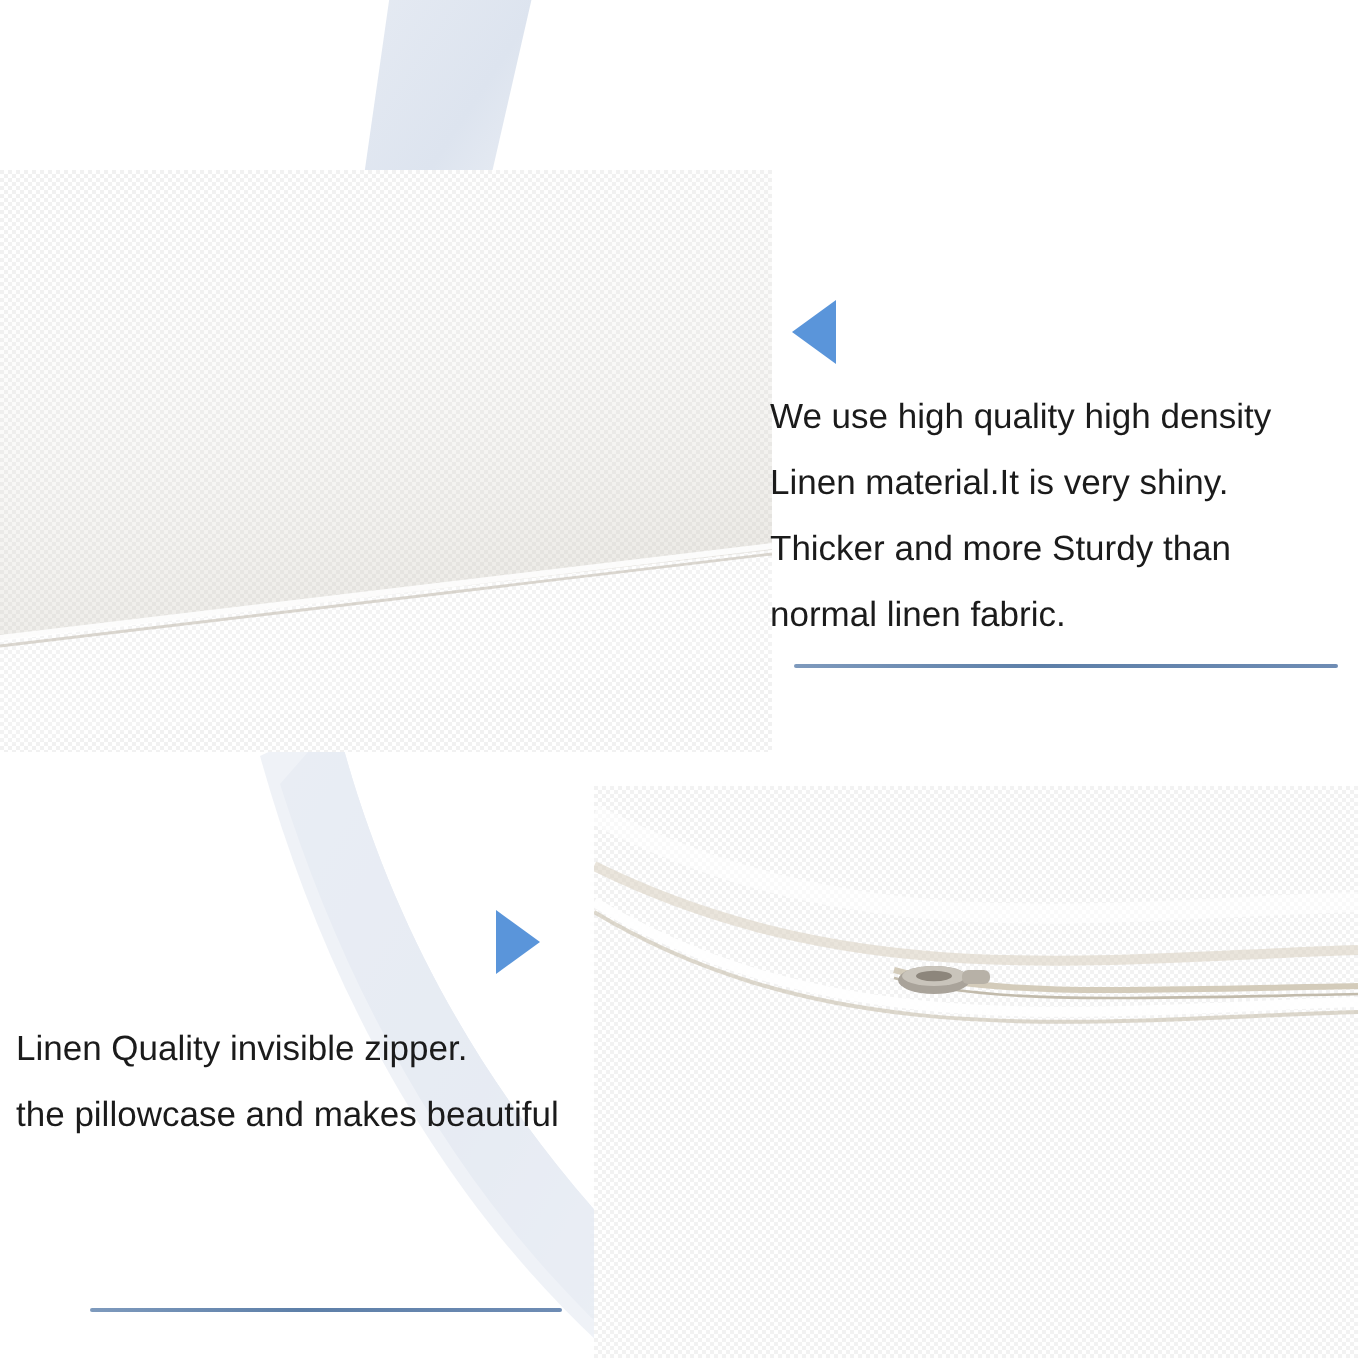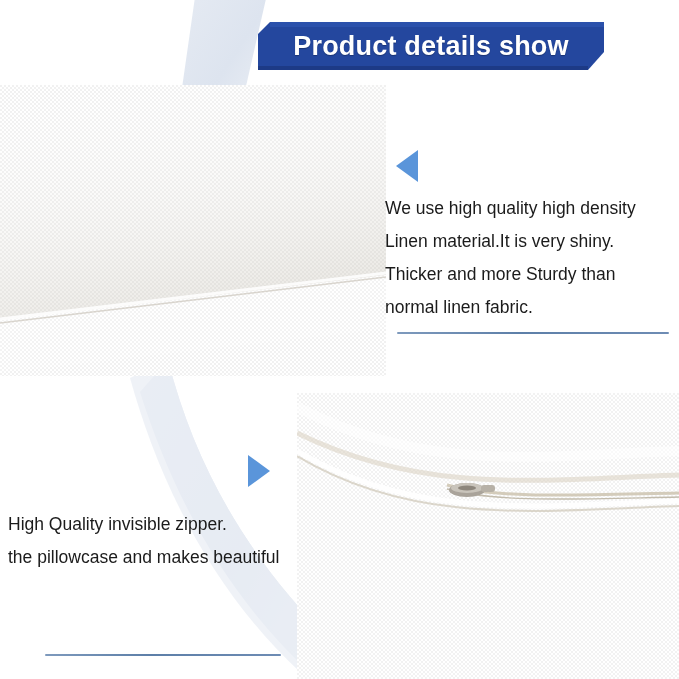--- a/index.html
+++ b/index.html
@@ -64,28 +64,20 @@
         <stop offset="100%" stop-color="#eef1f6"></stop>
       </linearGradient>
     </defs>
 
     <path d="M 196 -10 L 268 -10 L 236 130 L 176 130 Z" fill="url(#swGrad)"></path>
 
     <path d="M 168 360 C 196 470 250 560 330 640 L 330 690 C 236 612 176 506 140 392 Z" fill="url(#swGrad)"></path>
     <path d="M 168 360 C 196 470 250 560 330 640 L 300 672 C 214 592 160 486 130 378 Z" fill="#e9edf4" opacity=".75"></path>
   </svg>
 
-  <div class="banner-wrap">
-    <svg class="banner-svg" width="352" height="50" viewBox="0 0 352 50" aria-hidden="true">
-      <polygon points="12,0 346,0 346,30 330,48 0,48 0,12" fill="#24479e"></polygon>
-      <polygon points="12,0 346,0 346,5 12,5" fill="#2b51ab"></polygon>
-      <polygon points="0,44 330,44 330,48 0,48" fill="#1d3a86"></polygon>
-    </svg>
-    <div class="banner-text">Product details show</div>
-  </div>
 
   <div class="photo" id="photo-fabric">
     <svg width="386" height="291" viewBox="0 0 386 291" aria-hidden="true">
       <defs>
         <pattern id="weave" width="4" height="4" patternUnits="userSpaceOnUse">
           <rect width="4" height="4" fill="#ffffff"></rect>
           <rect width="2" height="2" fill="#000000" opacity=".055"></rect>
           <rect x="2" y="2" width="2" height="2" fill="#000000" opacity=".055"></rect>
         </pattern>
         <clipPath id="clipTop">
@@ -263,18 +255,18 @@
 
   <div class="copy" id="copy-material">
     <p>We use high quality high density</p>
     <p>Linen material.It is very shiny.</p>
     <p>Thicker and more Sturdy  than</p>
     <p>normal linen fabric.</p>
   </div>
   <div class="rule" id="rule-material"></div>
 
   <div class="copy" id="copy-zipper">
-    <p>High Quality invisible zipper.</p>
+    <p>Linen Quality invisible zipper.</p>
     <p>the pillowcase and makes beautiful</p>
   </div>
   <div class="rule" id="rule-zipper"></div>
 
 </div>
 
 </body></html>

